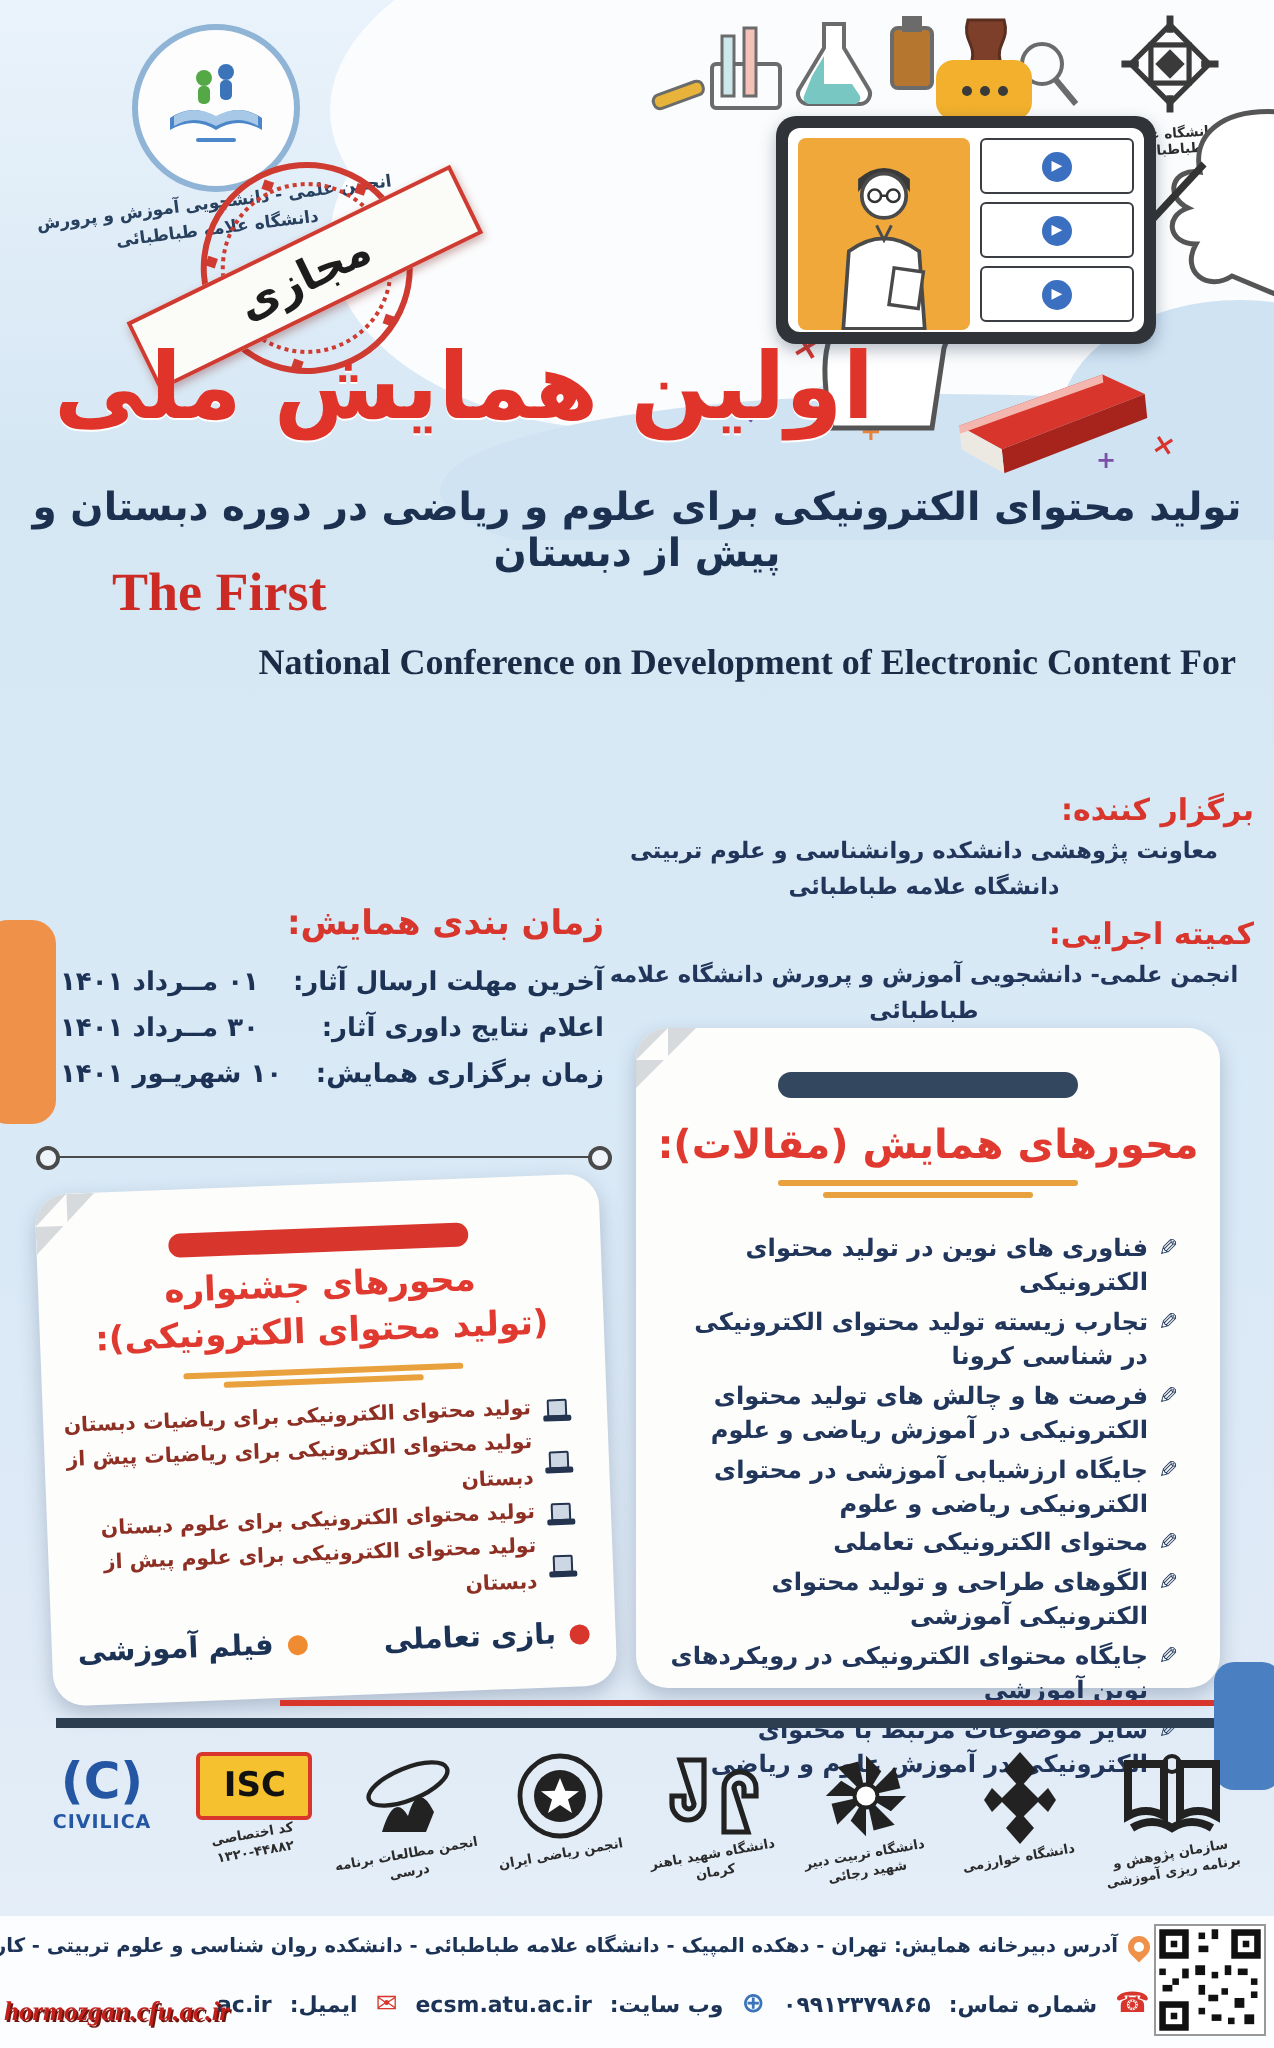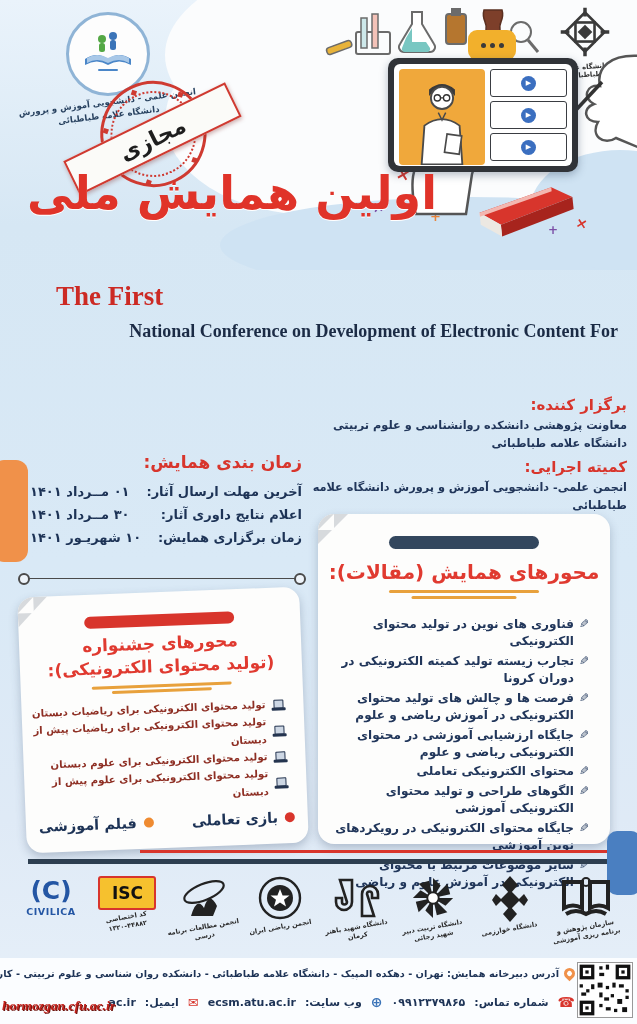--- a/index.html
+++ b/index.html
@@ -50,21 +50,21 @@
     font-size:46px;font-weight:bold;color:#e03329;text-shadow:0 1px 0 #fff;}
   .fa-sub{position:absolute;top:242px;left:4px;width:629px;text-align:center;direction:rtl;
     font-size:19.5px;font-weight:bold;color:#1c3050;}
   .en-first{position:absolute;top:281px;left:56px;font-family:"Liberation Serif",serif;
     font-size:27px;font-weight:bold;color:#cc2a24;}
   .en-lines{position:absolute;top:318px;left:18px;width:600px;text-align:right;
     font-family:"Liberation Serif",serif;font-size:18px;font-weight:bold;color:#1b2b45;line-height:1.5;}
   
   .organizer{position:absolute;top:396px;right:10px;width:330px;direction:rtl;text-align:right;}
   .org-head{font-size:15px;font-weight:bold;color:#d8352c;margin-bottom:3px;}
-  .org-line{font-size:11.3px;font-weight:bold;color:#21365a;line-height:1.55;}
+  .org-line{font-size:11.3px;font-weight:bold;color:#21365a;line-height:1.55;text-align:center;}
   .org-head2{font-size:15px;font-weight:bold;color:#d8352c;margin:6px 0 3px;}
   
   .orange-tab{position:absolute;top:460px;left:-8px;width:36px;height:102px;background:#f0914a;border-radius:12px;}
   .schedule{position:absolute;top:452px;left:30px;width:272px;direction:rtl;}
   .sch-head{font-size:17px;font-weight:bold;color:#d8352c;margin-bottom:9px;}
   .sch-row{display:flex;justify-content:space-between;font-size:13px;font-weight:bold;color:#1d3356;line-height:1.75;}
   .chain{position:absolute;top:578px;left:22px;width:280px;border-top:1.6px solid #4a4a4a;}
   .chain::before,.chain::after{content:"";position:absolute;top:-6px;width:8px;height:8px;border:2px double #4a4a4a;border-radius:50%;background:#eef4fa;}
   .chain::before{left:-4px;}
   .chain::after{right:-4px;}
@@ -244,20 +244,21 @@
       <span class="stamp-star" style="top:24px;right:6px;"></span>
       <span class="stamp-star" style="bottom:6px;left:22px;"></span>
       <span class="stamp-star" style="bottom:6px;right:22px;"></span>
     </div>
     <div class="stamp-banner">
       <span class="stamp-word">مجازی</span>
     </div>
   </div>
 
   <div class="fa-main">اولین همایش ملی</div>
+  <div class="fa-sub">تولید محتوای الکترونیکی برای علوم و ریاضی در دوره دبستان و پیش از دبستان</div>
   <div class="en-first">The First</div>
   <div class="en-lines">
     <div>National Conference on Development of  Electronic Content For</div>
   </div>
 
   <div class="organizer">
     <div class="org-head">برگزار کننده:</div>
     <div class="org-line">معاونت پژوهشی دانشکده روانشناسی و علوم تربیتی دانشگاه علامه طباطبائی</div>
     <div class="org-head2">کمیته اجرایی:</div>
     <div class="org-line">انجمن علمی- دانشجویی آموزش و پرورش دانشگاه علامه طباطبائی</div>
@@ -287,21 +288,21 @@
     <div class="card-title">محورهای همایش (مقالات):</div>
     <div class="uline" style="top:76px;width:150px;"></div>
     <div class="uline" style="top:82px;width:105px;"></div>
     <ul class="topics">
       <li>
           <span class="pen">✎</span>
           <span>فناوری های نوین در تولید محتوای الکترونیکی</span>
         </li>
       <li>
           <span class="pen">✎</span>
-          <span>تجارب زیسته تولید کمیته الکترونیکی در دوران کرونا</span>
+          <span>تجارب زیسته تولید محتوای الکترونیکی در شناسی کرونا</span>
         </li>
       <li>
           <span class="pen">✎</span>
           <span>فرصت ها و چالش های تولید محتوای الکترونیکی در آموزش ریاضی و علوم</span>
         </li>
       <li>
           <span class="pen">✎</span>
           <span>جایگاه ارزشیابی آموزشی در محتوای الکترونیکی ریاضی و علوم</span>
         </li>
       <li>

